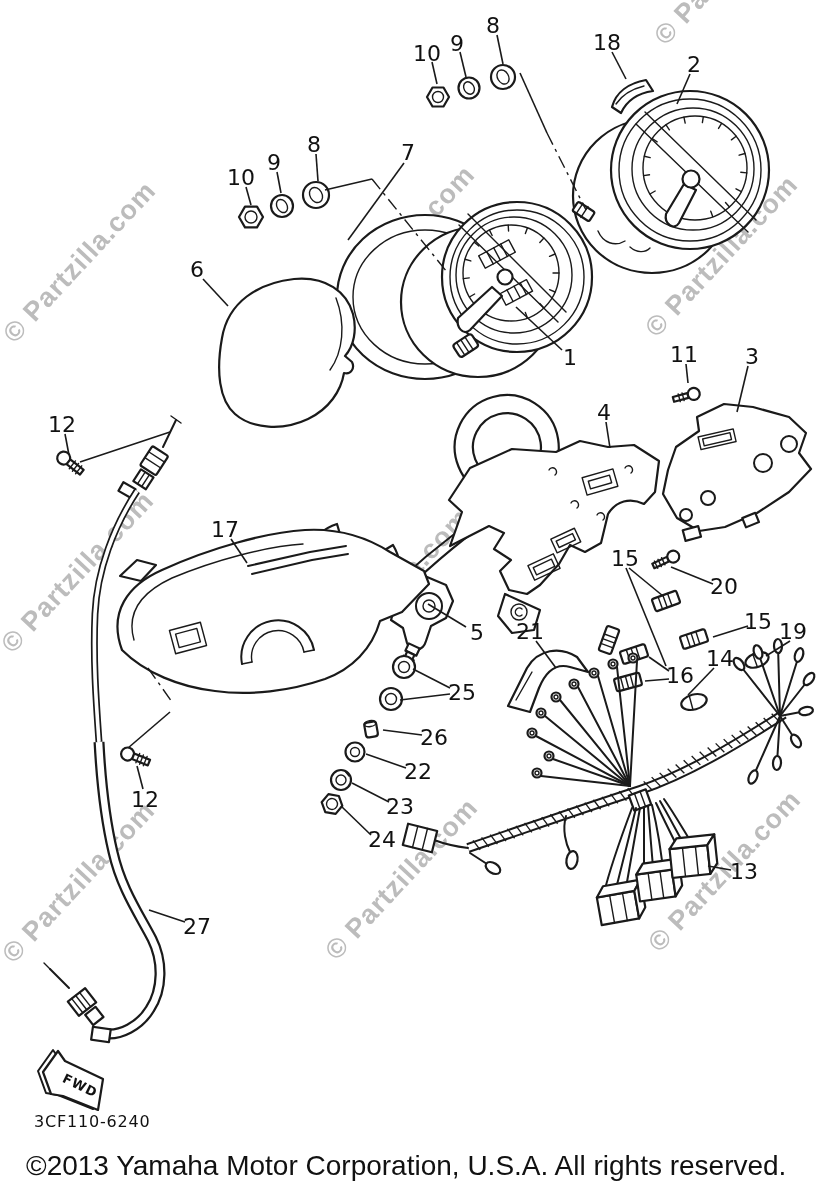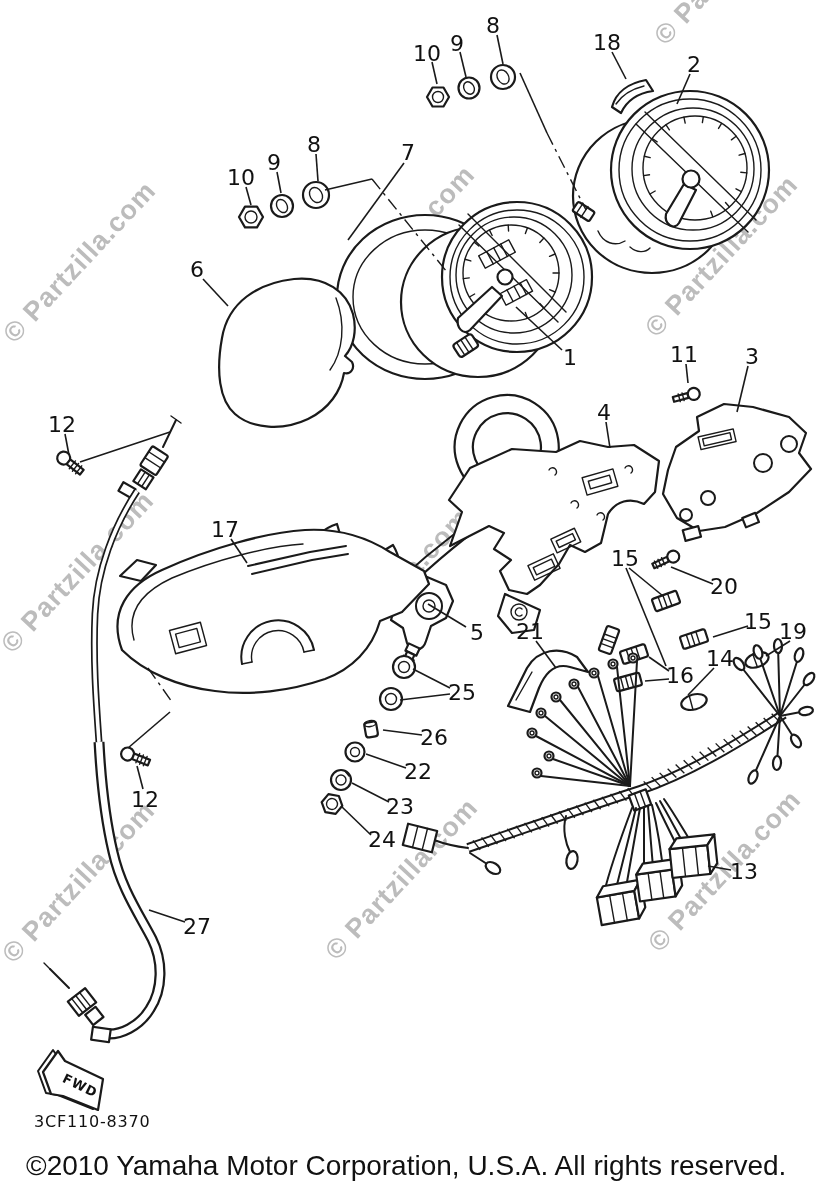--- a/index.html
+++ b/index.html
@@ -594,16 +594,16 @@
         <text class="callout" x="382" y="839" text-anchor="middle" dy="0.36em">24</text>
         <line class="leader" x1="731" y1="870" x2="708" y2="866"></line>
         <text class="callout" x="744" y="871" text-anchor="middle" dy="0.36em">13</text>
         <line class="leader" x1="185" y1="922" x2="149" y2="910"></line>
         <text class="callout" x="197" y="926" text-anchor="middle" dy="0.36em">27</text>
         <line class="leader" x1="143" y1="789" x2="137" y2="766"></line>
         <text class="callout" x="145" y="799" text-anchor="middle" dy="0.36em">12</text>
       </g>
 </svg>
 
-<div id="part-code">3CF110-8370</div>
-<div id="copyright">©2010  Yamaha Motor Corporation, U.S.A. All rights reserved.</div>
+<div id="part-code">3CF110-6240</div>
+<div id="copyright">©2013  Yamaha Motor Corporation, U.S.A. All rights reserved.</div>
 
 </div>
 
 </body></html>

